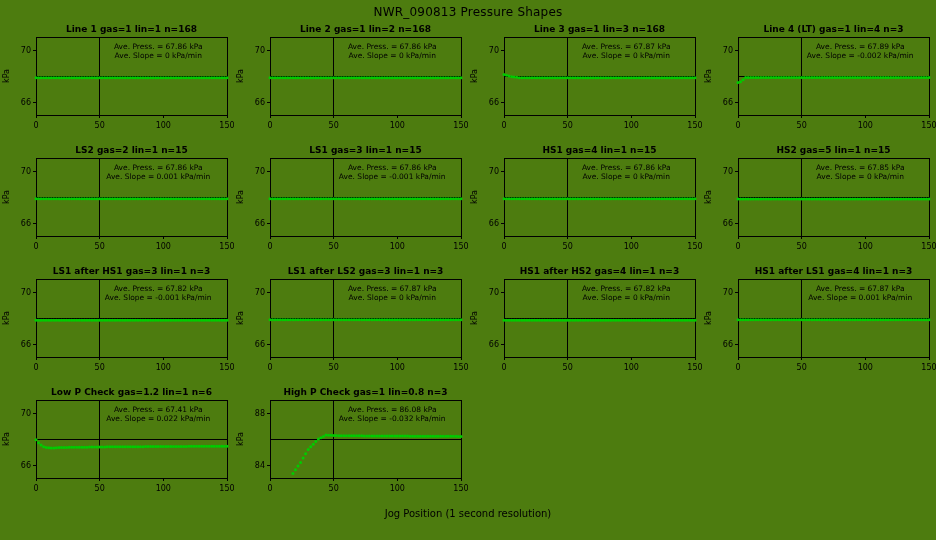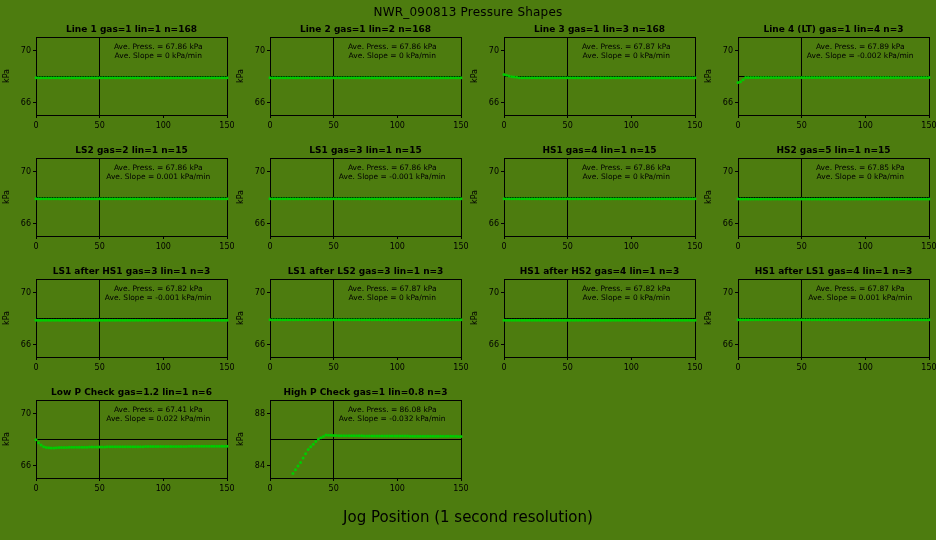--- a/index.html
+++ b/index.html
@@ -1,19 +1,19 @@
 <!DOCTYPE html>
 <html><head>
 <meta charset="utf-8">
 <style>
   html,body{margin:0;padding:0;background:#ffffff;}
   .page{width:936px;height:540px;background:#4d7c0f;position:relative;font-family:"DejaVu Sans",sans-serif;color:#000;overflow:hidden;}
   .main-title{text-align:center;font-size:12px;padding-top:5px;height:17px;letter-spacing:0.2px;}
   .grid{display:grid;grid-template-columns:repeat(4,234px);width:936px;}
-  .xlabel{text-align:center;font-size:15px;margin-top:2px;}
+  .xlabel{text-align:center;font-size:10px;margin-top:2px;}
   svg text{font-family:"DejaVu Sans",sans-serif;fill:#000;}
   svg{display:block;}
 </style>
 </head>
 <body>
 
 <div class="page">
   <div class="main-title">NWR_090813  Pressure Shapes</div>
   <div class="grid" id="plot-grid">
       <svg width="234" height="121" viewBox="0 0 234 121">

